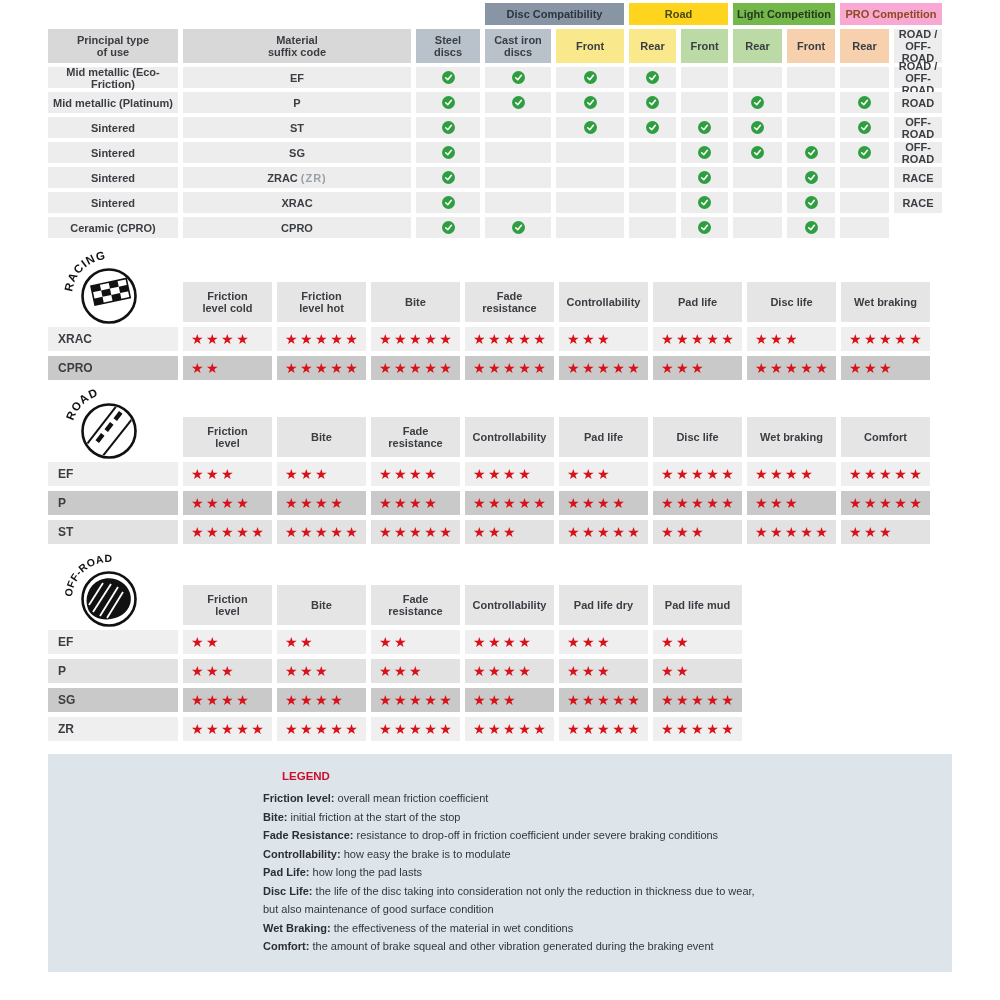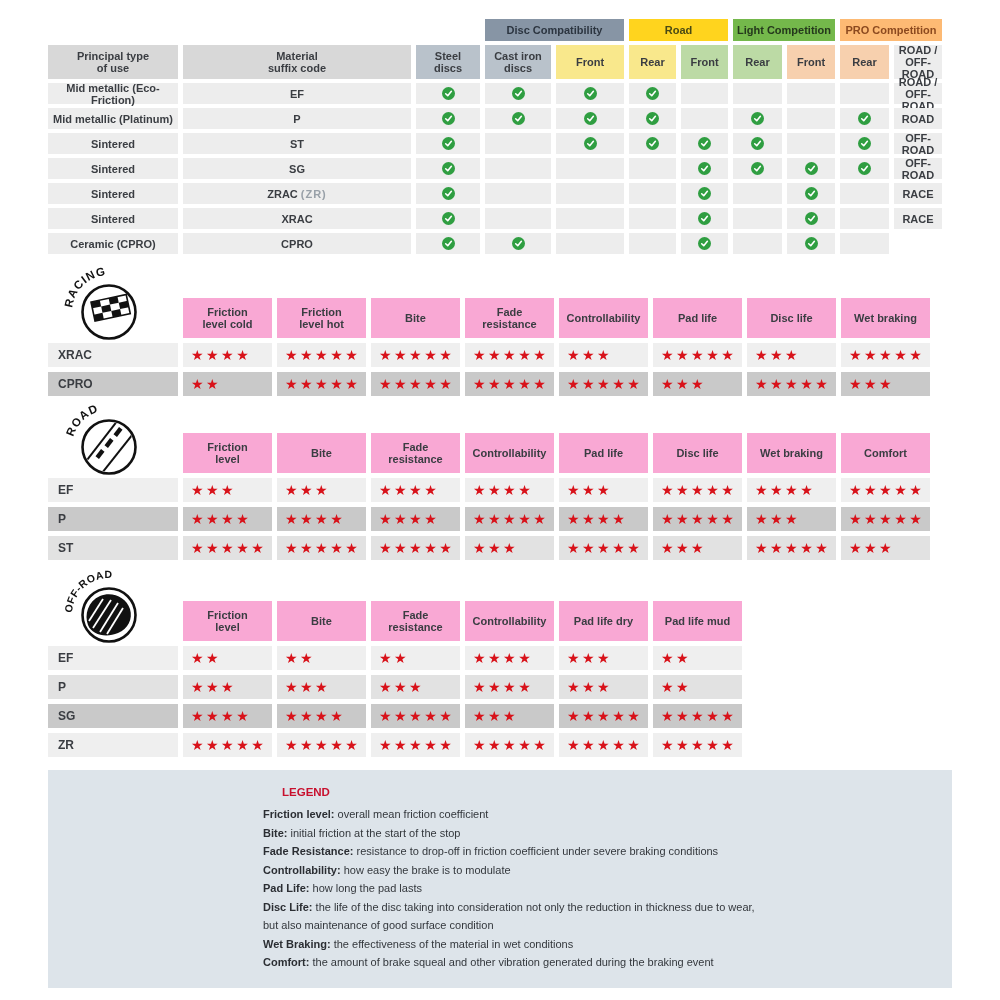--- a/index.html
+++ b/index.html
@@ -1,50 +1,50 @@
 <!DOCTYPE html>
 <html><head>
 <meta charset="utf-8">
 <style>
   html,body{margin:0;padding:0;background:#fff;}
   body{width:1000px;height:1000px;overflow:hidden;
        font-family:"Liberation Sans","DejaVu Sans",sans-serif;color:#3a3d42;}
   .page{position:relative;width:1000px;height:1000px;padding:0 48px;box-sizing:border-box;}
 
   
-  .compat-grid{margin-top:19px;display:grid;
+  .compat-grid{margin-top:3px;display:grid;
     grid-template-columns:130px 228px 64px 66px 68px 47px 47px 49px 48px 49px 48px;
     grid-template-rows:22px 34px repeat(7,21px);
     column-gap:5px;row-gap:4px;width:894px;}
   .compat-grid>div{display:flex;align-items:center;justify-content:center;
     text-align:center;font-size:11px;white-space:pre-line;}
   .band{font-weight:700;}
   .band-spacer{grid-column:span 3;background:transparent;}
   .band-disc{background:#8795a5;color:#2c3540;grid-column:span 2;}
   .band-road{background:#ffd41e;color:#4a4a14;grid-column:span 2;}
   .band-light{background:#74b84b;color:#24381c;grid-column:span 2;}
-  .band-pro{background:#fdba74;color:#8c4a1f;grid-column:span 2;}
+  .band-pro{background:#f9a8d4;color:#8c4a1f;grid-column:span 2;}
   .hdr-gray{background:#d8d8d8;font-weight:700;}
   .sub-disc{background:#b9c2cb;font-weight:700;}
   .sub-road{background:#f9e88c;font-weight:700;}
   .sub-light{background:#bcdaa5;font-weight:700;}
   .sub-pro{background:#f7d0ae;font-weight:700;}
   .cell{background:#ededed;font-weight:700;}
   .cell .note{color:#98a0a8;margin-left:3px;letter-spacing:1px;font-weight:700;}
   .check-svg{display:block;}
 
   
   .rating-section{position:relative;}
   .rs-racing{margin-top:44px;}
   .rs-road{margin-top:37px;}
   .rs-offroad{margin-top:41px;}
   .section-icon{position:absolute;left:12px;top:-32px;width:100px;height:80px;}
   .rating-grid{display:grid;column-gap:5px;row-gap:5px;}
   .rating-grid>div{display:flex;align-items:center;}
-  .rg-head{background:#f9a8d4;font-weight:700;font-size:11px;justify-content:center;
+  .rg-head{background:#e5e5e5;font-weight:700;font-size:11px;justify-content:center;
     text-align:center;white-space:pre-line;}
   .rg-spacer{background:transparent;}
   .rg-label{font-weight:700;font-size:12px;padding-left:10px;box-sizing:border-box;}
   .rg-stars{padding-left:8px;box-sizing:border-box;}
   .stars{font-family:"DejaVu Sans",sans-serif;color:#d8121a;font-size:14px;
     letter-spacing:2.5px;line-height:1;}
   .shade-light{background:#efefef;}
   .shade-mid{background:#e2e2e2;}
   .shade-dark{background:#c9c9c9;}
 

